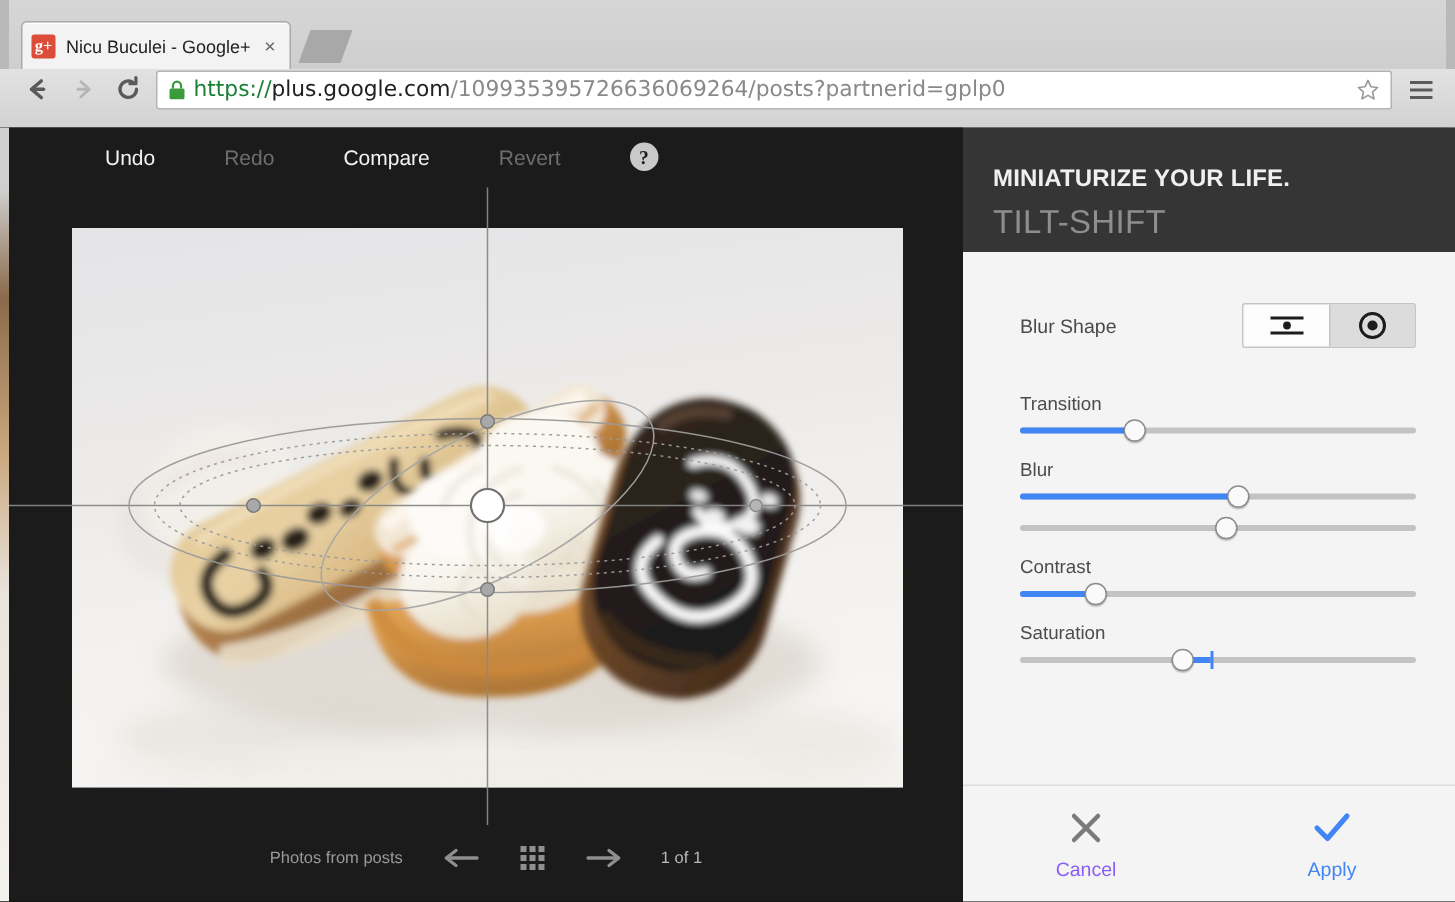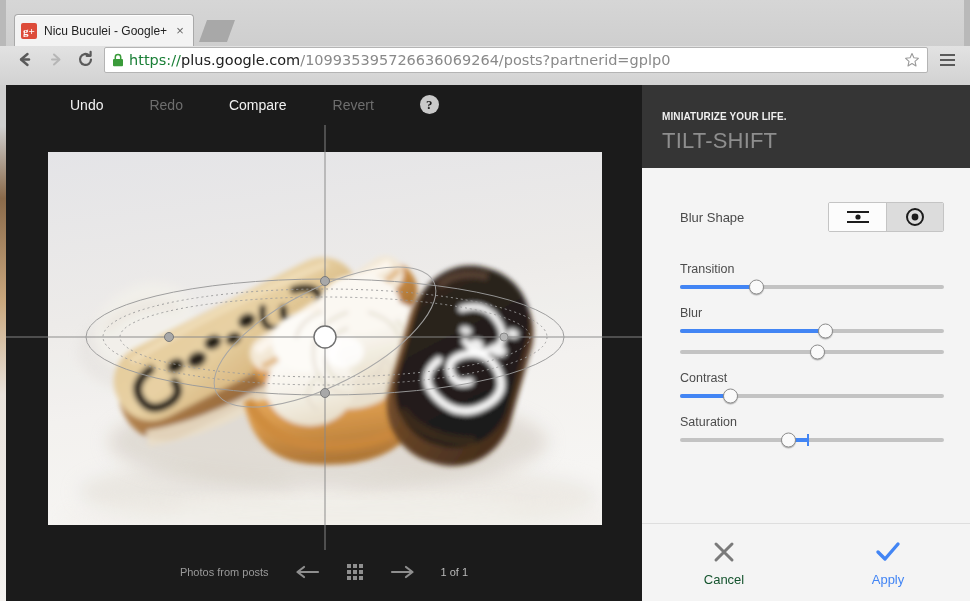--- a/index.html
+++ b/index.html
@@ -127,21 +127,21 @@
   .fs-arrow { cursor: pointer; display: flex; align-items: center; }
   .fs-grid { display: grid; grid-template-columns: repeat(3, 4px);
              grid-template-rows: repeat(3, 4px); gap: 2px; cursor: pointer; }
   .fs-grid i { display: block; width: 4px; height: 4px; background: #8f8f8f; }
   .fs-count { color: #b9b9b9; }
 
   
   .panel { position: absolute; left: 642px; top: 0; width: 328px; height: 516px;
            background: #f4f4f4; display: flex; flex-direction: column; }
   .panel-head { height: 83px; background: #353535; padding: 26px 0 0 20px; }
-  .panel-kicker { font-size: 10px; font-weight: bold; color: #f0f0f0;
+  .panel-kicker { font-size: 16px; font-weight: bold; color: #f0f0f0;
                   letter-spacing: .1px; }
   .panel-title { font-size: 22px; color: #8e8e8e; margin-top: 6px;
                  letter-spacing: .2px; }
   .panel-body { flex: 1; padding: 34px 26px 0 38px; }
 
   .row-shape { display: flex; align-items: center; margin-bottom: 30px; justify-content: space-between; }
   .row-shape .lbl { font-size: 13px; color: #4a4a4a; }
   .seg { margin-left: auto; display: flex; border: 1px solid #c4c4c4;
          border-radius: 2px; overflow: hidden; }
   .seg-btn { width: 57px; height: 28px; display: flex; align-items: center;
@@ -159,21 +159,21 @@
   .knob { position: absolute; top: 50%; width: 15px; height: 15px; margin-left: -7.5px;
           transform: translateY(-50%); border-radius: 50%; background: #fafafa;
           border: 1px solid #8d8d8d; box-shadow: 0 1px 1px rgba(0,0,0,.25);
           cursor: pointer; }
 
   .panel-foot { height: 78px; border-top: 1px solid #dedede; background: #f4f4f4;
                 display: flex; }
   .foot-btn { flex: 1; display: flex; flex-direction: column; align-items: center;
               justify-content: center; gap: 7px; cursor: pointer; }
   .foot-btn .txt { font-size: 13px; }
-  .foot-cancel .txt { color: #14532d; }
+  .foot-cancel .txt { color: #8b5cf6; }
   .foot-apply  .txt { color: #4285f4; }
 </style>
 </head>
 <body>
 
 <div id="browser">
 
   <div class="chrome-top">
     <div class="win-edge-l"></div>
     <div class="win-edge-r"></div>

